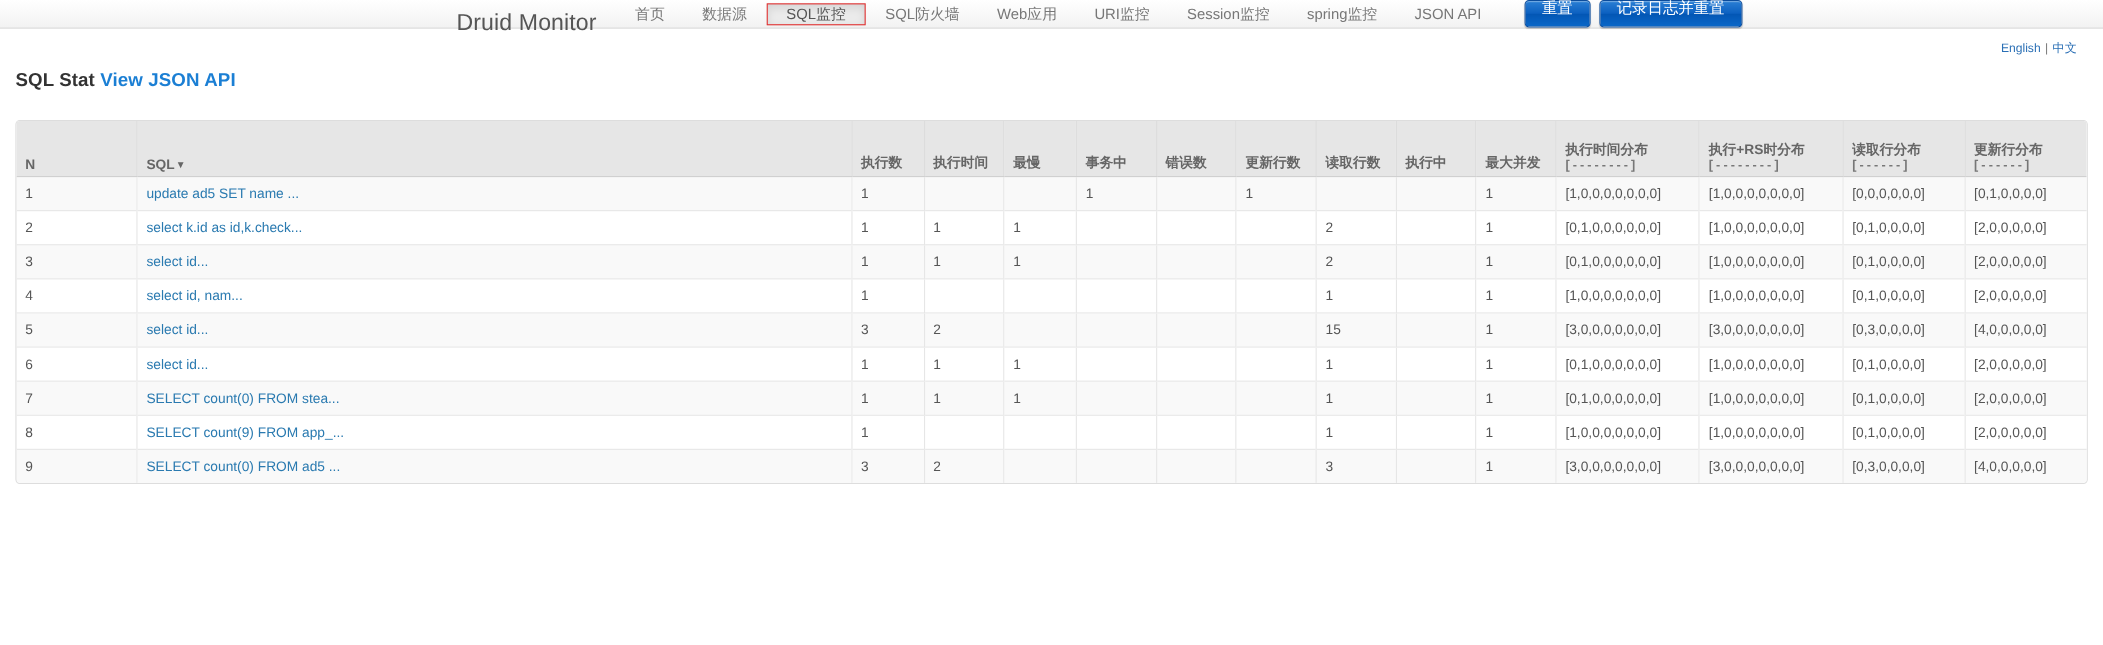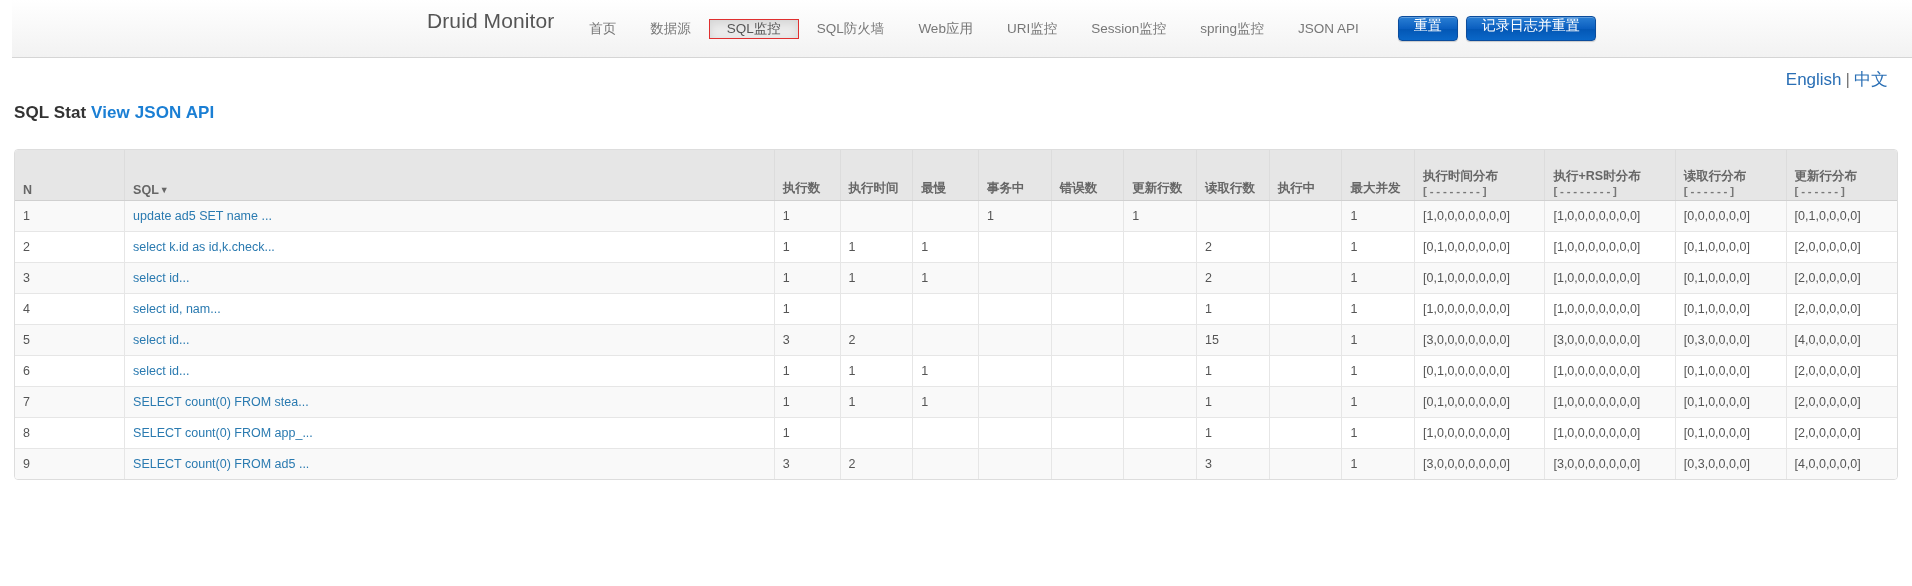--- a/index.html
+++ b/index.html
@@ -7,28 +7,27 @@
   html, body {
     margin: 0; padding: 0;
     background: #ffffff;
     font-family: "Liberation Sans", "DejaVu Sans", sans-serif;
     color: #333333;
   }
   body { width: 1912px; height: 586px; overflow: hidden; }
 
   
   .navbar {
-    height: 58px;
+    height: 26px;
     background: linear-gradient(to bottom, #ffffff 0%, #f8f8f8 55%, #f2f2f2 100%);
     border-bottom: 1px solid #d5d5d5;
     display: flex;
     align-items: stretch;
     padding-left: 415px;
     position: relative;
-    margin-left: 12px;
   }
   .navbar-brand {
     font-size: 21px;
     color: #555555;
     line-height: 42px;
     padding: 0 18px 0 0;
     white-space: nowrap;
     letter-spacing: .1px;
   }
   .nav-links { display: flex; align-items: center; }
@@ -53,28 +52,28 @@
     background: linear-gradient(to bottom, #2a7fd4 0%, #0b5fc0 50%, #0356b4 51%, #0a67c8 100%);
     border: 1px solid #0b4c9c;
     border-radius: 4px;
     color: #ffffff;
     font-size: 14px;
     padding: 0 15px 7px;
     cursor: pointer;
     line-height: 1.15;
     white-space: nowrap;
     box-shadow: 0 1px 1px rgba(0,0,0,.18), inset 0 1px 0 rgba(255,255,255,.25);
-    font-family: Liberation Sans, sans-serif;
+    font-family: Liberation Mono, monospace;
   }
 
   
   .lang-bar {
     text-align: right;
     padding: 10px 24px 0 0;
-    font-size: 17px;
+    font-size: 11px;
     color: #888;
   }
   .lang-bar a { color: #2a6fb5; text-decoration: none; cursor: pointer; }
   .lang-sep { color: #777; padding: 0 4px; }
 
   
   .page-head {
     padding: 12px 0 0 14px;
     font-size: 17px;
     font-weight: bold;
@@ -335,21 +334,21 @@
           <td>1</td>
           <td></td>
           <td>1</td>
           <td>[0,1,0,0,0,0,0,0]</td>
           <td>[1,0,0,0,0,0,0,0]</td>
           <td>[0,1,0,0,0,0]</td>
           <td>[2,0,0,0,0,0]</td>
         </tr>
         <tr>
           <td>8</td>
-          <td class="sqlcell"><a>SELECT count(0) FROM app_...</a></td>
+          <td class="sqlcell"><a>SELECT count(9) FROM app_...</a></td>
           <td>1</td>
           <td></td>
           <td></td>
           <td></td>
           <td></td>
           <td></td>
           <td>1</td>
           <td></td>
           <td>1</td>
           <td>[1,0,0,0,0,0,0,0]</td>

